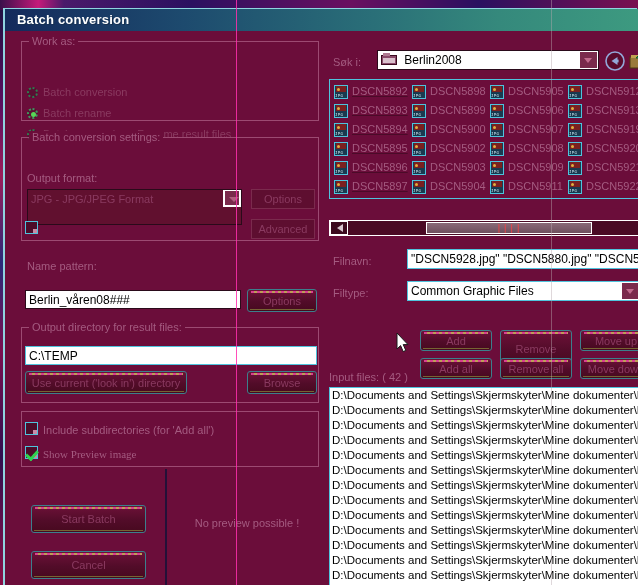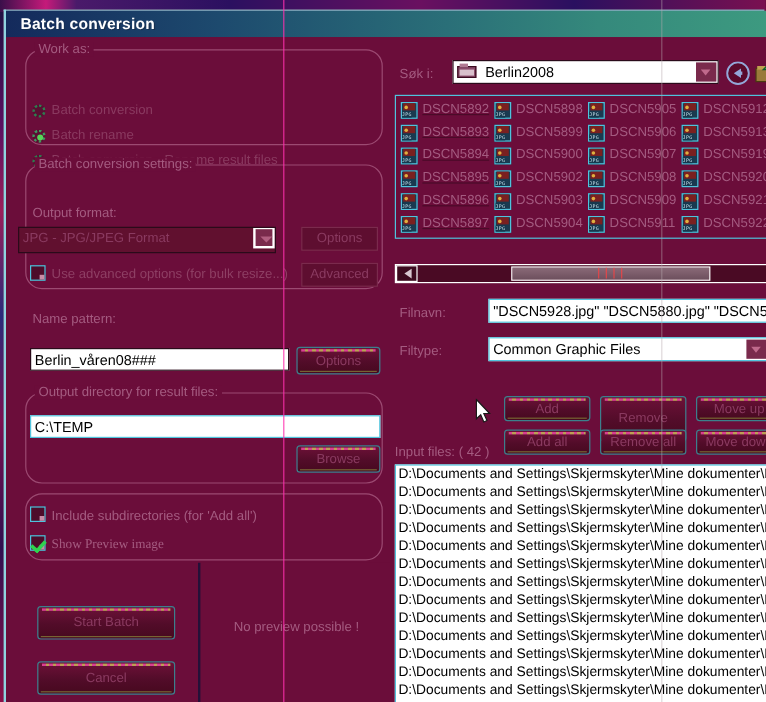--- a/index.html
+++ b/index.html
@@ -39,21 +39,21 @@
     font-size:13px;font-weight:bold;color:#ffffff;
     letter-spacing:.2px;
     text-shadow:1px 1px 0 #17304f;
     font-family:"Liberation Sans", sans-serif;
   }
   
   #leftpanel{position:absolute;left:2px;top:22px;width:318px;height:555px;background:#6b0d3a;}
   .group{
     position:absolute;
     border:1px solid #9c4a72;
-    border-radius:14px;
+    border-radius:0;
     box-sizing:border-box;
   }
   .group > .legend{
     position:absolute;top:-7px;left:7px;padding:0 3px;
     background:#6b0d3a;color:#a45b80;font-size:11px;
     white-space:nowrap;
   }
   .lbl{position:absolute;color:#a45b80;font-size:11px;white-space:nowrap;}
   .lbl.dim{color:#8e3f64;}
   
@@ -168,43 +168,45 @@
     <div class="radio on" style="left:20px;top:77px;"></div>
     <div class="radio-label" style="left:36px;top:76px;">Batch rename</div>
 
     <div class="radio" style="left:20px;top:98px;"></div>
     <div class="radio-label" style="left:36px;top:97px;">Batch conversion - Rename result files</div>
 
     <div class="group" style="left:14px;top:106px;width:298px;height:104px;">
       <div class="legend">Batch conversion settings:</div>
     </div>
     <div class="lbl" style="left:20px;top:141px;">Output format:</div>
-    <div class="combo-dis" style="left:8px;top:158px;width:215px;height:22px;">
+    <div class="combo-dis" style="left:20px;top:158px;width:215px;height:36px;">
       <span>JPG - JPG/JPEG Format</span>
       <span class="arw"></span>
     </div>
     <div class="btn flat" style="left:244px;top:158px;width:64px;height:20px;">
       <span class="cap">Options</span>
     </div>
     <div class="chk" style="left:18px;top:190px;"></div>
-    <div class="lbl dim" style="left:36px;top:192px;">Use advanced options (for bulk resize...)</div>
     <div class="btn flat" style="left:244px;top:188px;width:64px;height:20px;">
       <span class="cap">Advanced</span>
     </div>
 
     <div class="lbl" style="left:20px;top:229px;">Name pattern:</div>
     <div class="tinput" style="left:18px;top:259px;width:216px;height:19px;">Berlin_våren08###</div>
     <div class="btn" style="left:240px;top:258px;width:70px;height:23px;">
       <span class="cap">Options</span>
     </div>
 
     <div class="group" style="left:14px;top:296px;width:298px;height:76px;">
       <div class="legend">Output directory for result files:</div>
     </div>
     <div class="tinput focus" style="left:18px;top:315px;width:292px;height:19px;">C:\TEMP</div>
+    <div class="btn" style="left:18px;top:340px;width:162px;height:23px;">
+      <span class="cap">Use current ('look in') directory</span>
+    </div>
     <div class="btn" style="left:240px;top:340px;width:70px;height:23px;">
       <span class="cap">Browse</span>
     </div>
 
     <div class="group" style="left:14px;top:380px;width:298px;height:56px;"></div>
     <div class="chk" style="left:18px;top:391px;"></div>
     <div class="lbl" style="left:36px;top:393px;">Include subdirectories (for 'Add all')</div>
     <div class="chk on" style="left:18px;top:415px;"></div>
     <div class="lbl" style="left:36px;top:417px;font-family:Liberation Serif, serif;">Show Preview image</div>
 

